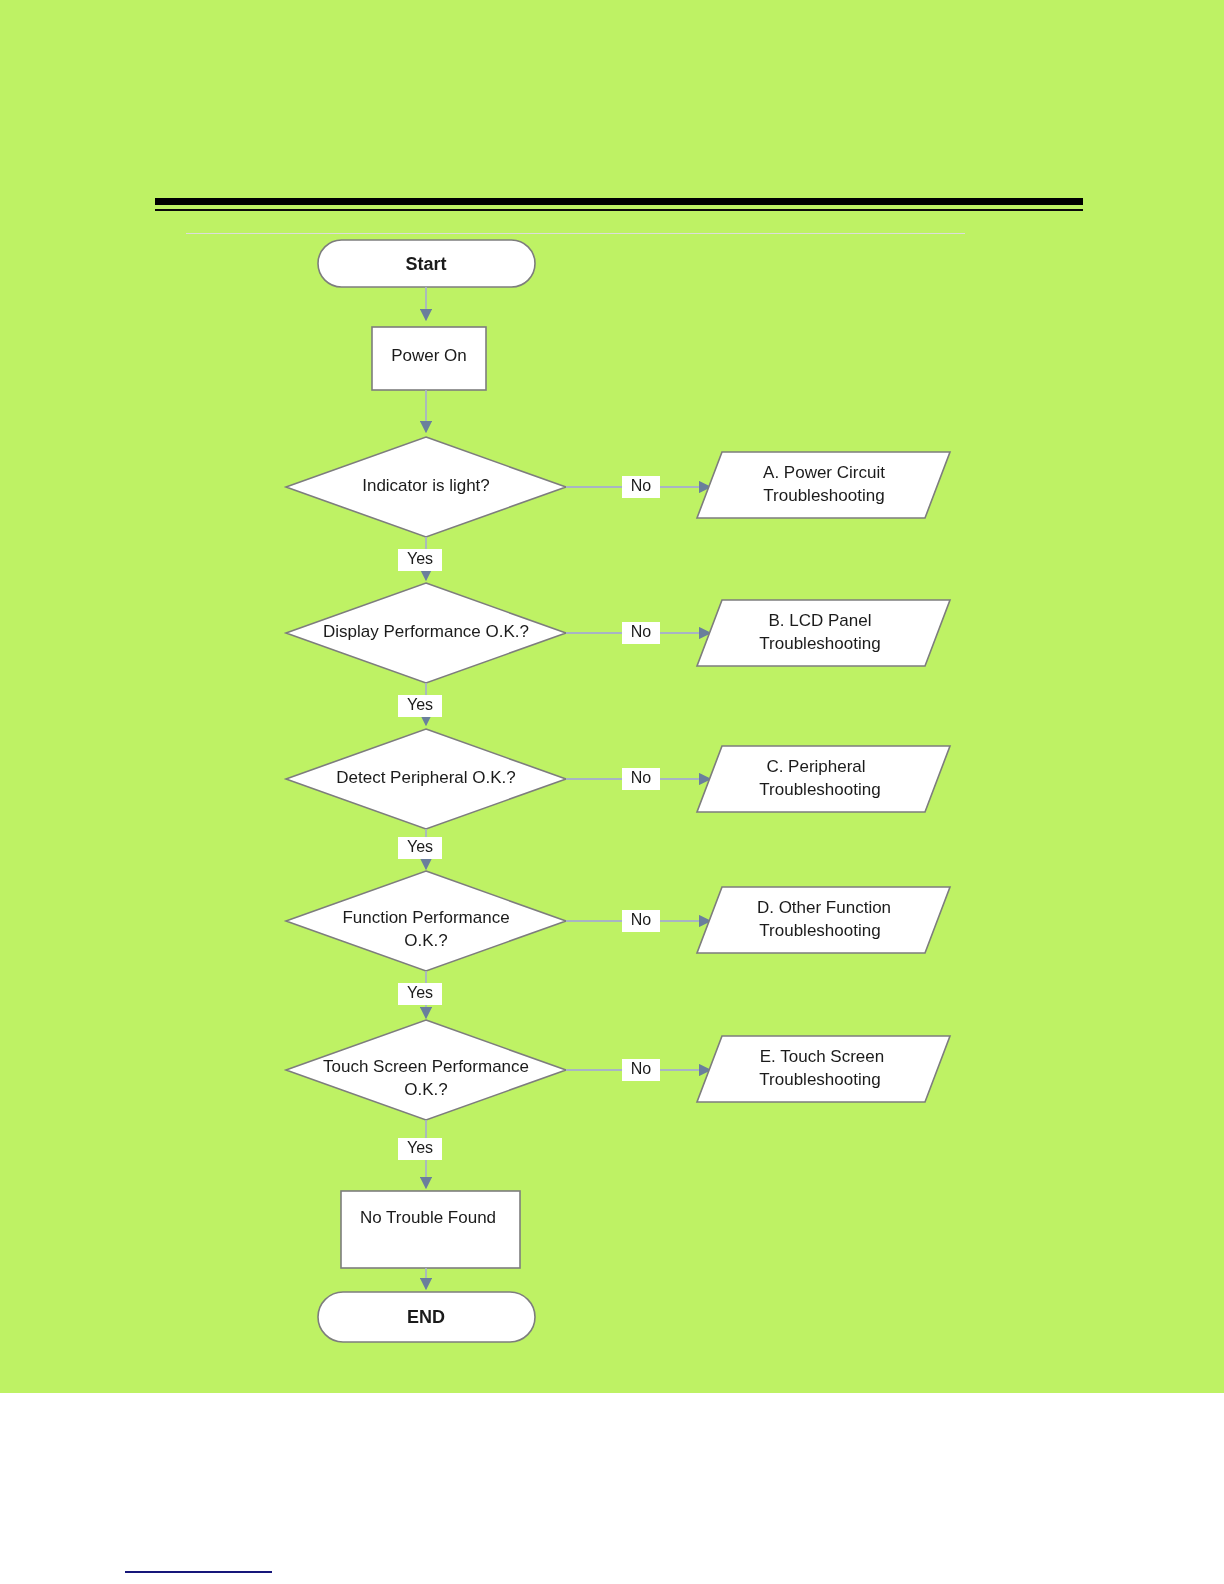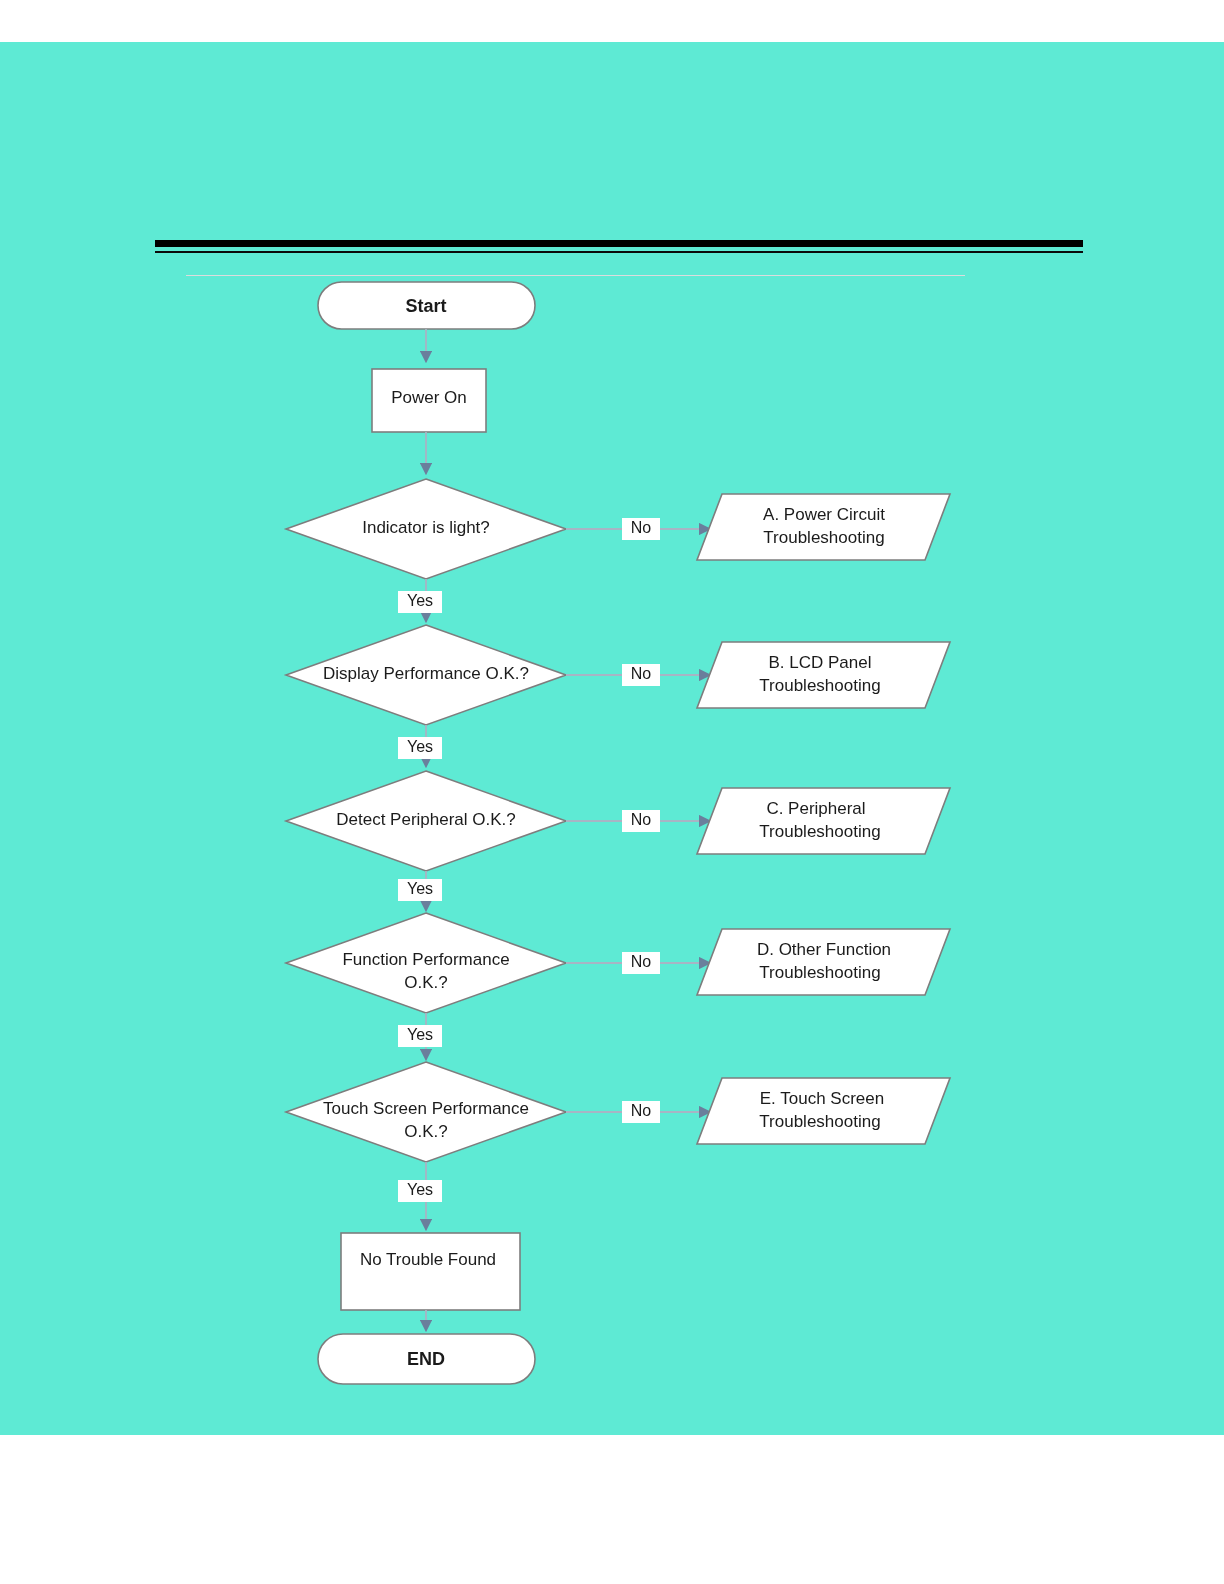--- a/index.html
+++ b/index.html
@@ -12,22 +12,21 @@
     height: 1584px;
     position: relative;
     font-family: "Liberation Sans", sans-serif;
     overflow: hidden;
   }
   #page {
     position: absolute;
     left: 0; top: 0;
     width: 1224px;
     height: 1393px;
-    background: #5eead4;
-    margin-top: 42px;
+    background: #bef264;
   }
   
   .rule-thick {
     position: absolute;
     left: 155px;
     top: 198px;
     width: 928px;
     height: 7px;
     background: #000000;
   }

